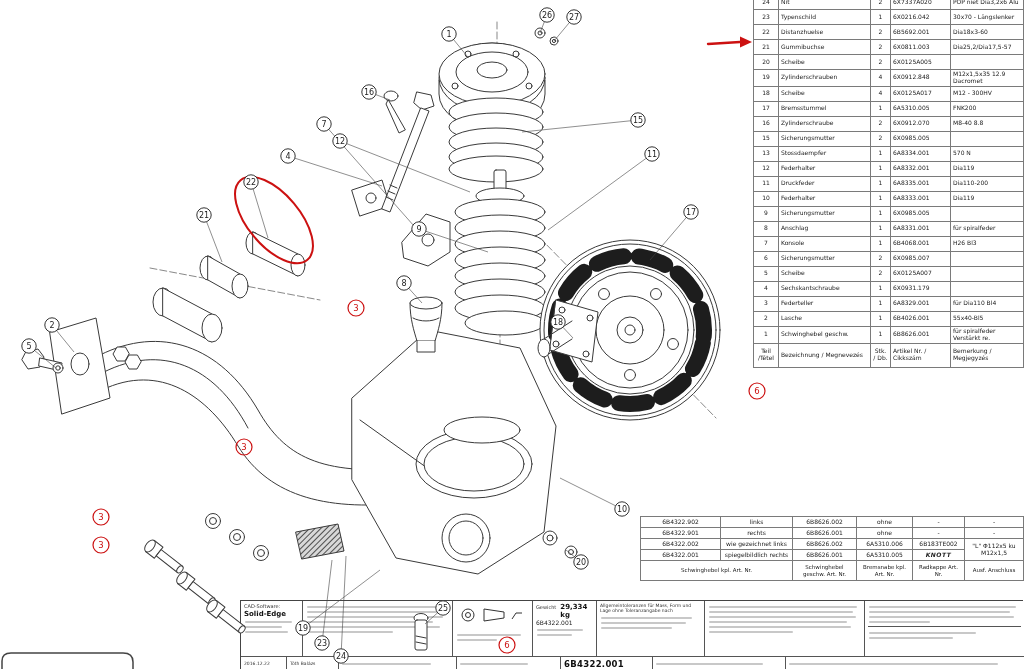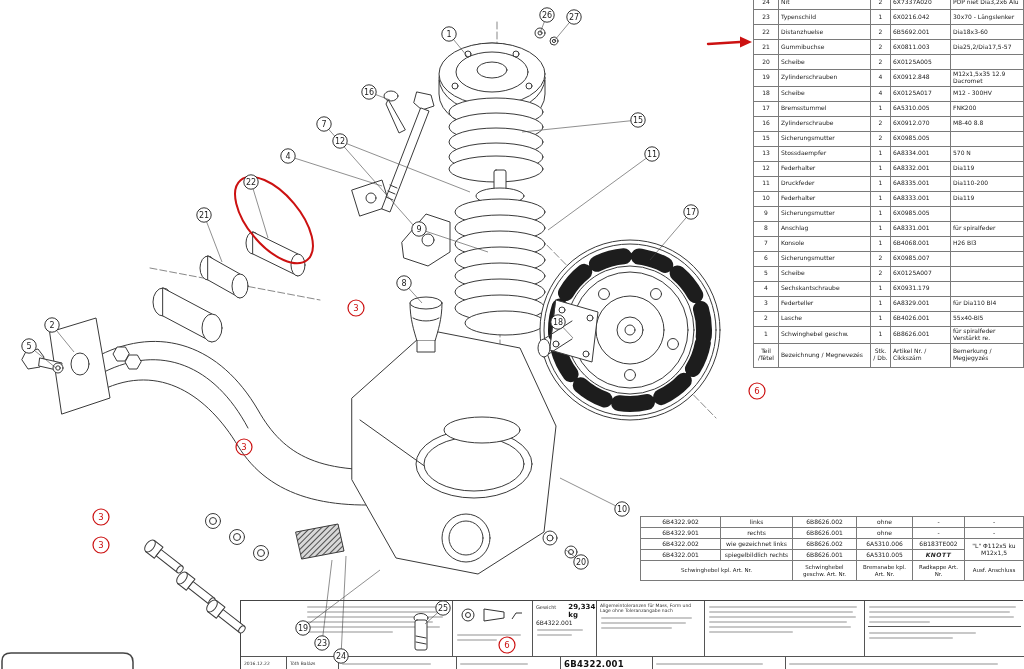--- a/index.html
+++ b/index.html
@@ -26,21 +26,21 @@
   .tbx{position:absolute;top:0;height:55px;border-right:1px solid #555;padding:2px 3px;overflow:hidden}
   #tb-bottom{position:absolute;left:0;top:55px;width:783px;height:14px;border-top:1px solid #555}
   .tbc{position:absolute;top:0;height:14px;border-right:1px solid #555;padding:1px 3px;overflow:hidden;
        display:flex;align-items:center}
   .ph{height:2px;background:#9a9a9a;opacity:.55;margin:3px 1px;border-radius:1px}
   .t4{font-size:4.5px;line-height:1.2;color:#333}
   .t5{font-size:5px;line-height:1.3;color:#333}
   .t6{font-size:6px;color:#222}
   .t7b{font-size:7px;font-weight:bold;color:#111}
   .t8b{font-size:8.5px;font-weight:bold;color:#111;letter-spacing:.3px}
-  .wrow{display:flex;gap:12px;align-items:baseline;margin-bottom:0}
+  .wrow{display:flex;gap:4px;align-items:baseline;margin-bottom:0}
 
   
   svg{position:absolute;left:0;top:0;pointer-events:none}
   #drawing{z-index:4}
   #overlay{z-index:5}
   .dash{stroke:#555;stroke-width:.7;stroke-dasharray:7 3;fill:none}
   .leader{stroke:#444;stroke-width:.6}
   .balloon{fill:#fff;stroke:#333;stroke-width:1}
   .btxt{font-size:8px;fill:#222;text-anchor:middle;font-family:"DejaVu Sans",sans-serif}
   .rmark{fill:none;stroke:var(--red,#cc1111);stroke-width:1.2}
@@ -481,20 +481,27 @@
           <td colspan="2">Schwinghebel kpl. Art. Nr.</td>
           <td>Schwinghebel geschw. Art. Nr.</td>
           <td>Bremsnabe kpl. Art. Nr.</td>
           <td>Radkappe Art. Nr.</td>
           <td>Ausf. Anschluss</td>
         </tr>
       </tbody>
   </table>
 
   <div id="titleblock">
+    <div class="tbx" style="left:0;width:62px">
+      <div class="t5">CAD-Software:</div>
+      <div class="t7b">Solid-Edge</div>
+      <div class="ph" style="width:85%"></div>
+      <div class="ph" style="width:68%"></div>
+      <div class="ph" style="width:78%"></div>
+    </div>
     <div class="tbx" style="left:62px;width:150px">
       <div class="ph" style="width:96%"></div>
         <div class="ph" style="width:92%"></div>
       <div class="ph" style="width:95%"></div>
         <div class="ph" style="width:88%"></div>
       <div class="ph" style="width:93%"></div>
         <div class="ph" style="width:60%"></div>
     </div>
     <div class="tbx" style="left:212px;width:80px">
       <svg width="74" height="24" viewBox="0 0 74 24" style="position:static">

